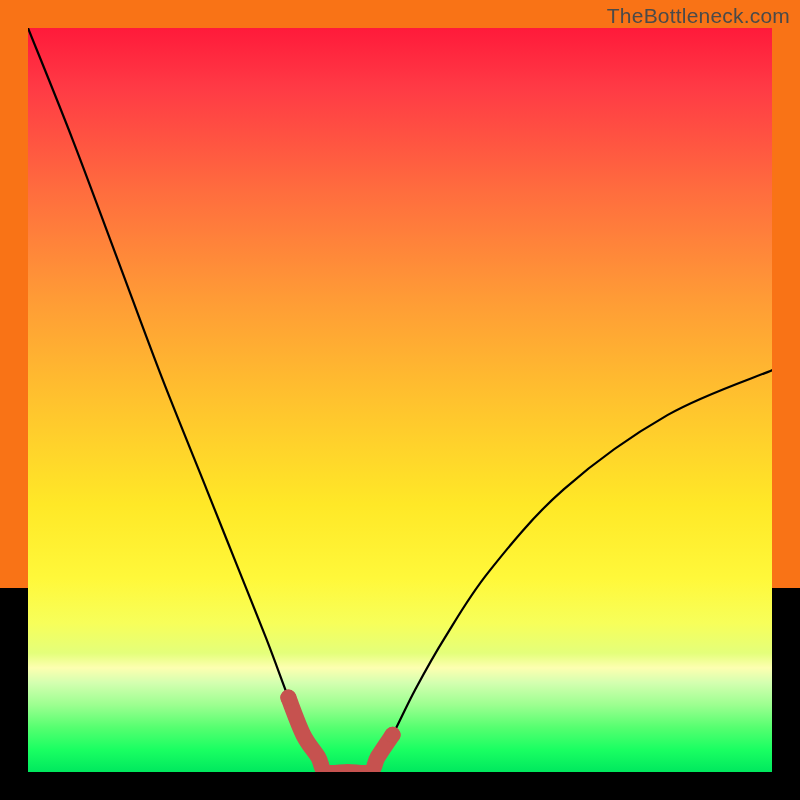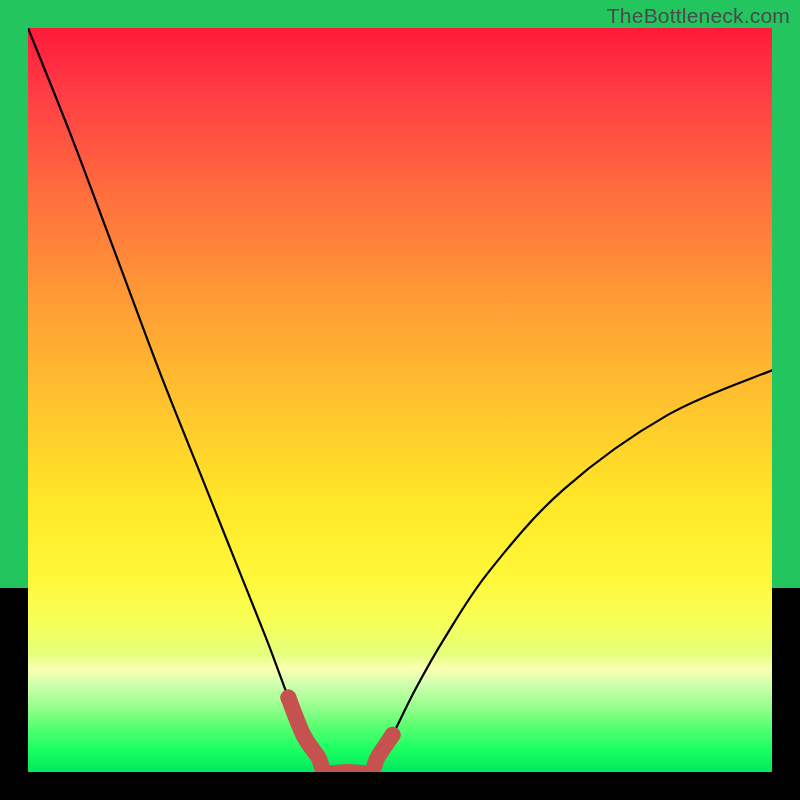--- a/index.html
+++ b/index.html
@@ -10,21 +10,21 @@
     background: #000;
     overflow: hidden;
     font-family: Arial, Helvetica, sans-serif;
   }
   .frame {
     position: absolute;
     top: 0;
     left: 0;
     width: 800px;
     height: 588px;
-    background: #22c55e;
+    background: #f97316;
   }
   .plot {
     position: absolute;
     top: 28px;
     left: 28px;
     width: 744px;
     height: 744px;
     overflow: hidden;
   }
   .gradient {

